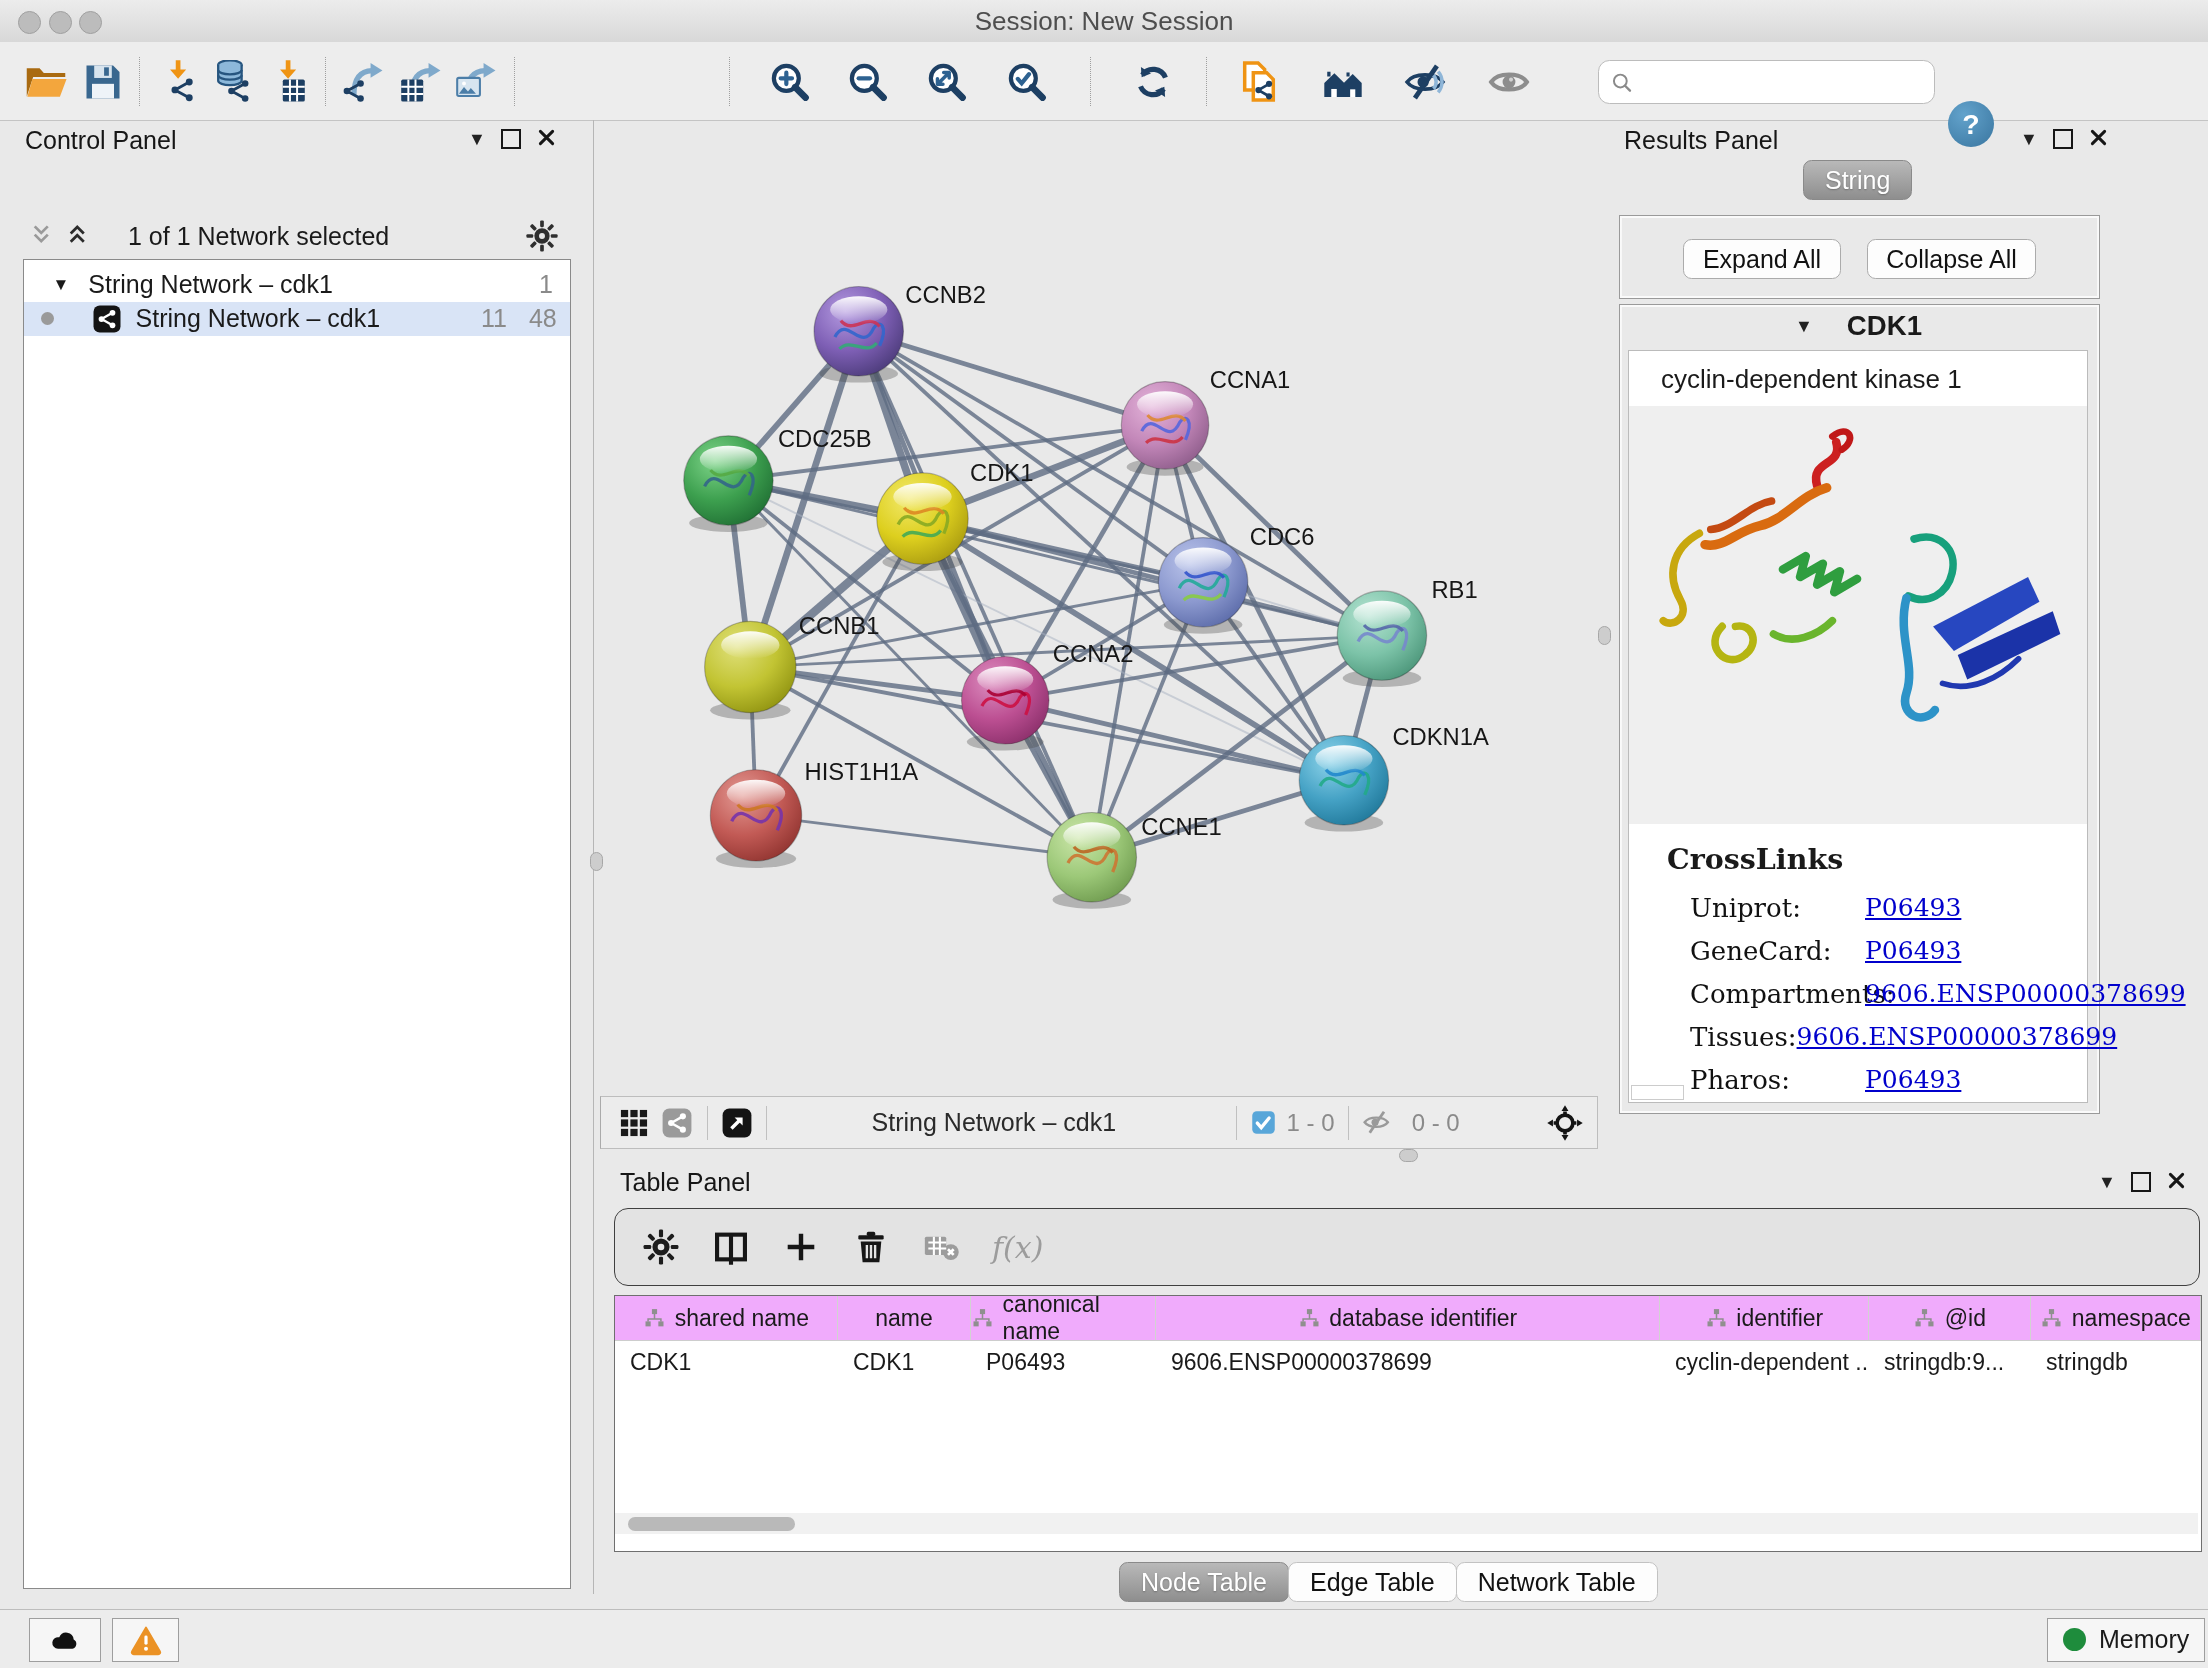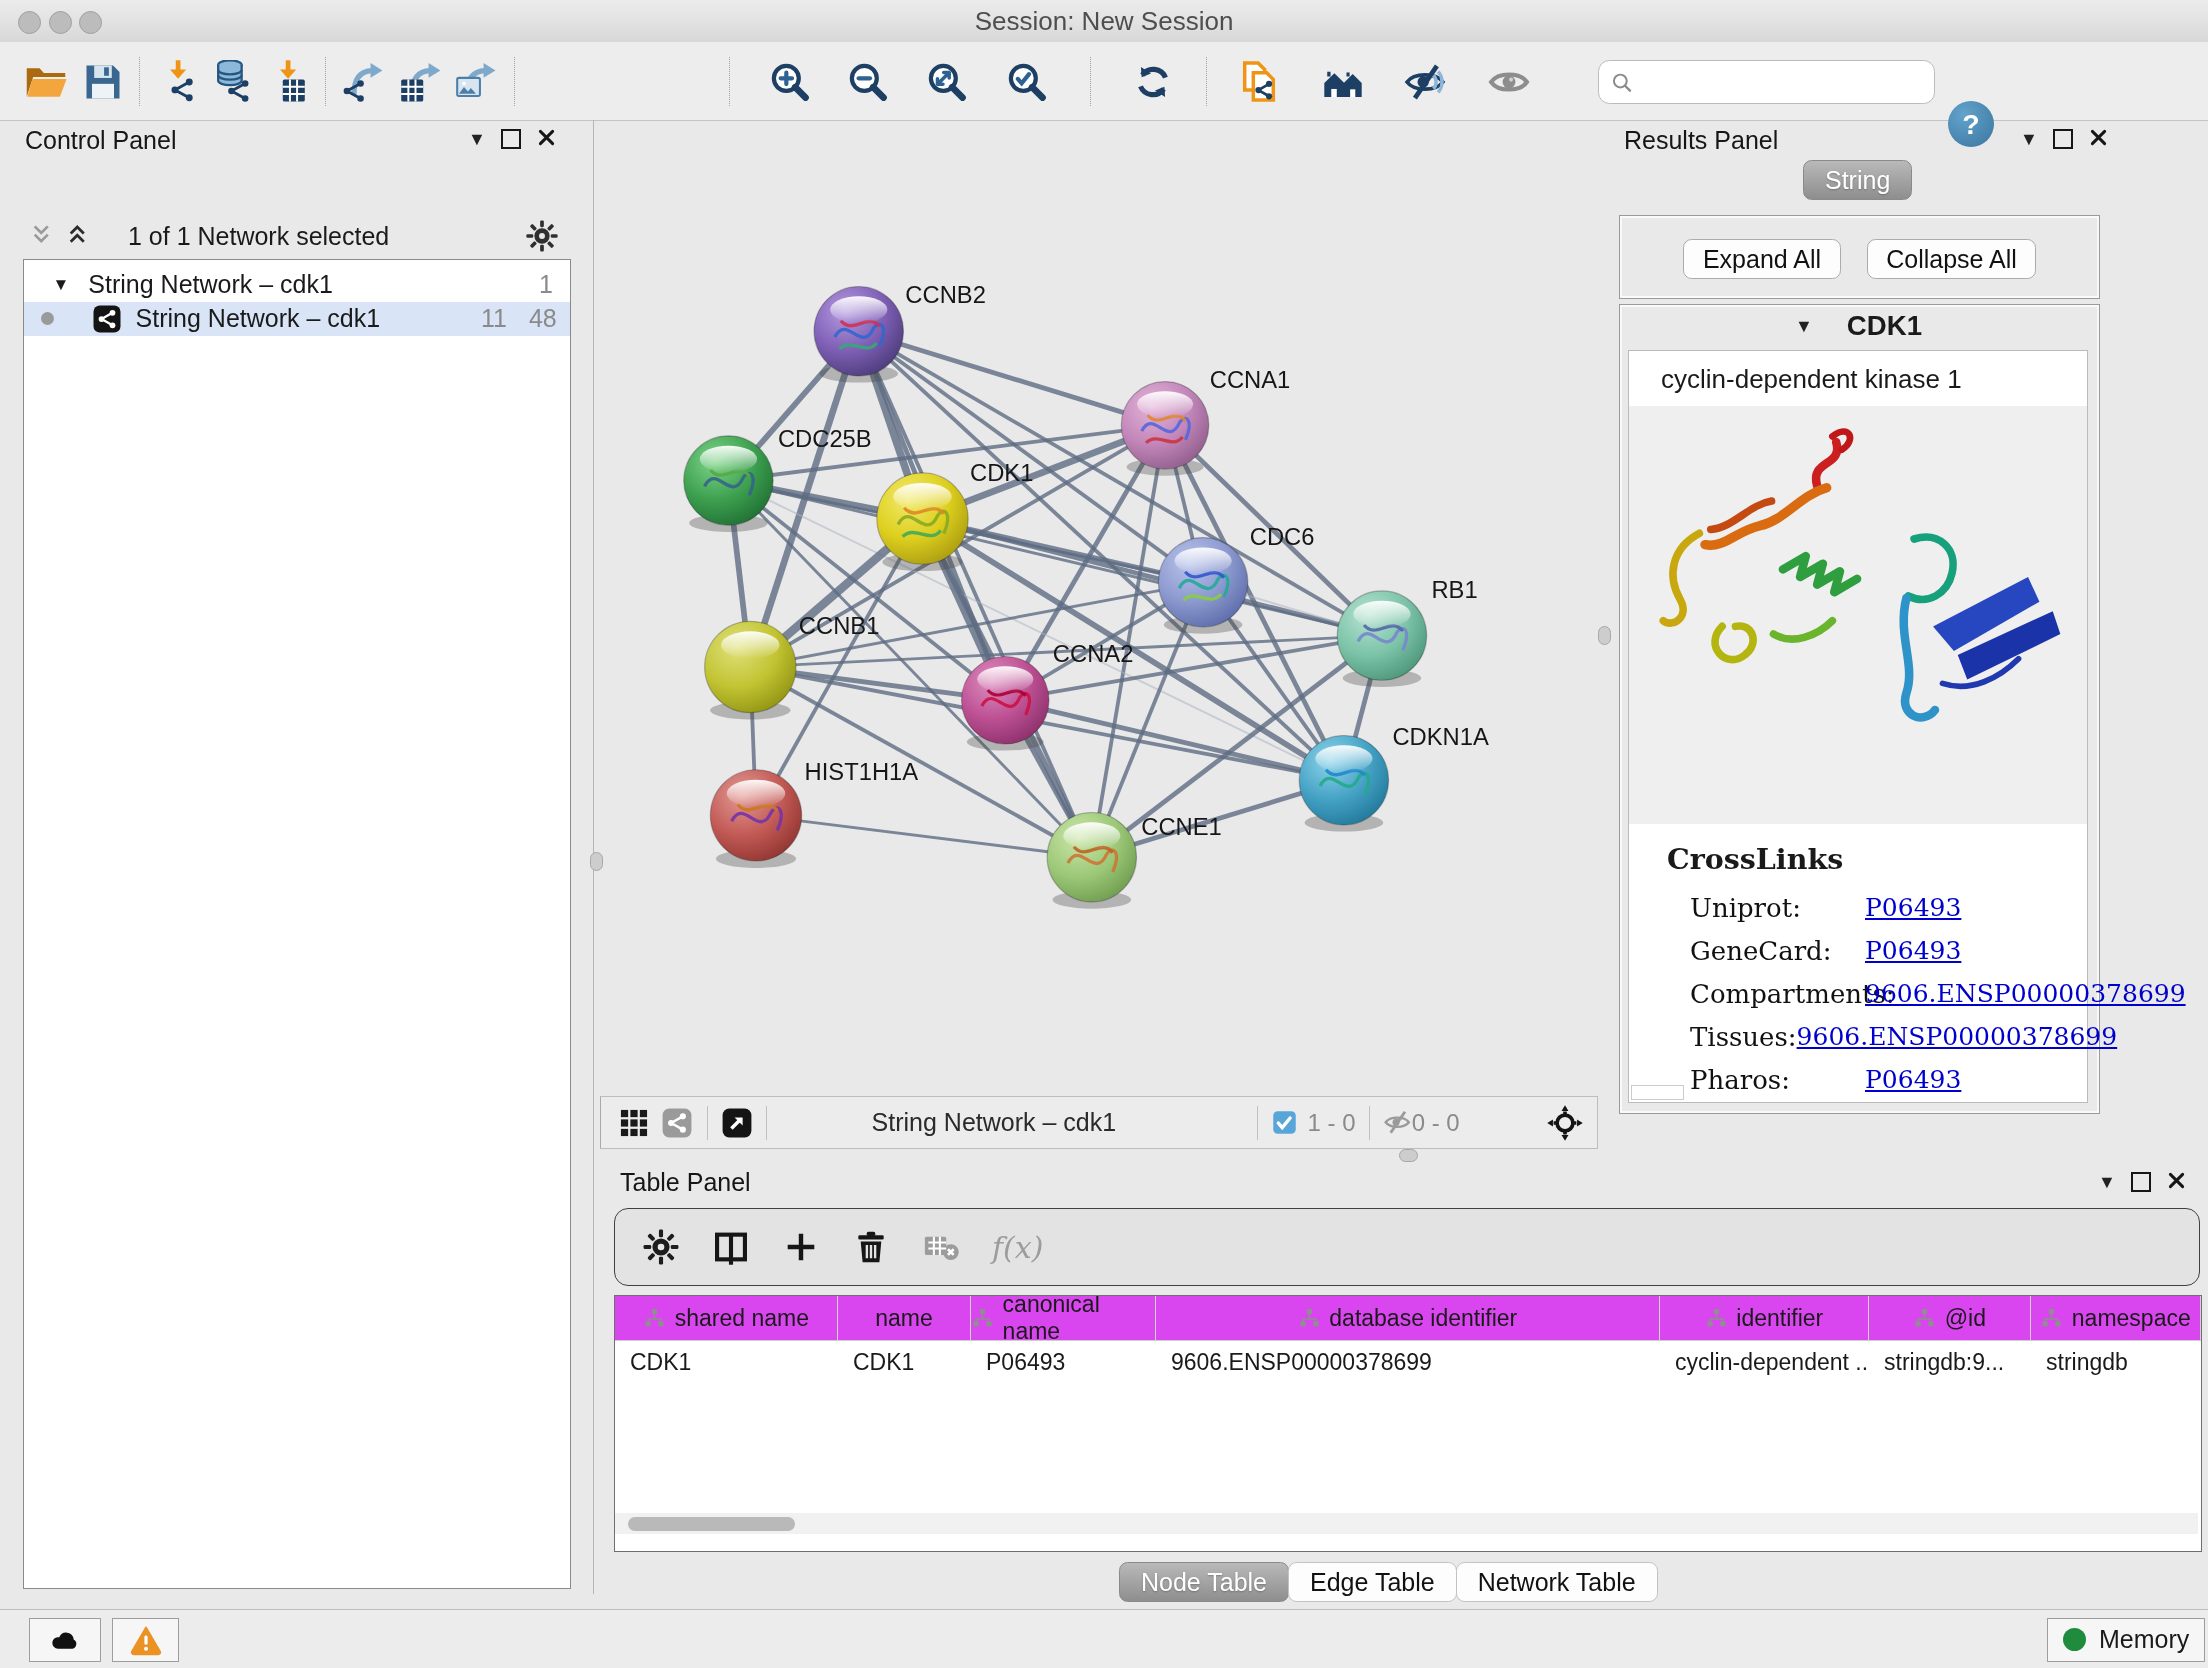--- a/index.html
+++ b/index.html
@@ -62,21 +62,21 @@
   #crosslinks-rows{left:61px;top:535px;width:382px;}
   .cl-row{display:flex;height:43px;align-items:center;font-family:"DejaVu Serif","Liberation Serif",serif;font-size:26px;}
   .cl-row .cl-label{width:175px;color:#111;}
   .cl-row a{color:#0000cc;text-decoration:underline;font-size:25px;white-space:nowrap;}
   
   #tp-toolbar{left:614px;top:1208px;width:1586px;height:78px;background:#e3e3e3;
               border:1px solid #404040;border-radius:14px;display:flex;align-items:center;gap:32px;padding-left:27px;box-sizing:border-box;}
   #tp-toolbar svg{width:38px;height:38px;}
   #fx{font-family:"DejaVu Serif","Liberation Serif",serif;font-style:italic;font-size:30px;color:#9c9c9c;}
   #tbl{left:614px;top:1295px;width:1586px;height:255px;background:#fff;border:1.9px solid #6f6f6f;overflow:hidden;}
-  #tbl-head{display:flex;height:44px;background:#d946ef;border-bottom:1px solid #cdcdcd;}
+  #tbl-head{display:flex;height:44px;background:#f0abfc;border-bottom:1px solid #cdcdcd;}
   .th{display:flex;align-items:center;justify-content:center;gap:8.6px;font-size:23px;
       border-right:1px solid #d2d2d2;box-sizing:border-box;overflow:hidden;flex:none;}
   .th svg{width:23px;height:23px;color:#8f8f8f;flex:none;}
   #tbl-row{display:flex;height:42px;align-items:center;}
   .td{padding-left:15px;font-size:23px;box-sizing:border-box;overflow:hidden;white-space:nowrap;flex:none;}
   #hscroll{left:13.3px;top:221px;width:167px;height:14.3px;background:#b9b9b9;border-radius:7.6px;}
   #hstrack{left:0;top:217px;width:1583px;height:21px;background:#f1f1f1;}
   #tp-tabs{left:1120px;top:1562px;display:flex;}
   
   #statusbar{left:0;top:1609px;width:2208px;height:59px;background:#ececec;border-top:1px solid #bdbdbd;}
@@ -579,21 +579,21 @@
         <rect x="2" y="2" width="20" height="20" rx="4" fill="#58a6d9"></rect>
         <path d="M6.5 12.5l3.5 4 7-8.5" stroke="#fff" stroke-width="3" fill="none" stroke-linecap="round"></path>
       </svg>
     <span class="ntgray" style="margin-left:9.5px">1 - 0</span>
     <div class="ntsep"></div>
     <svg viewBox="0 0 24 24" style="width:28.5px;height:28.5px">
         <path d="M2.2 12C6 6.8 18 6.8 21.8 12 18 17.2 6 17.2 2.2 12Z" fill="none" stroke="#9a9a9a" stroke-width="2"></path>
         <circle cx="11" cy="12" r="3" fill="#9a9a9a"></circle>
         <path d="M18.5 3.2L6.5 20.8" stroke="#9a9a9a" stroke-width="2.4"></path>
       </svg>
-    <span class="ntgray" style="margin-left:0">0 - 0</span>
+    <span class="ntgray" style="margin-left:21px">0 - 0</span>
     <svg viewBox="0 0 24 24" style="width:38px;height:38px;margin:0 13.3px 0 86px">
         <g stroke="#141414" fill="none" stroke-width="2.3">
           <circle cx="12" cy="12" r="5"></circle>
           <path d="M12 4.8V7M12 17v2.2M4.8 12H7M17 12h2.2"></path>
         </g>
         <g fill="#141414">
           <path d="M12 .8l2.2 3.6H9.8z"></path>
           <path d="M12 23.2l2.2-3.6H9.8z"></path>
           <path d="M.8 12l3.6-2.2v4.4z"></path>
           <path d="M23.2 12l-3.6-2.2v4.4z"></path>

